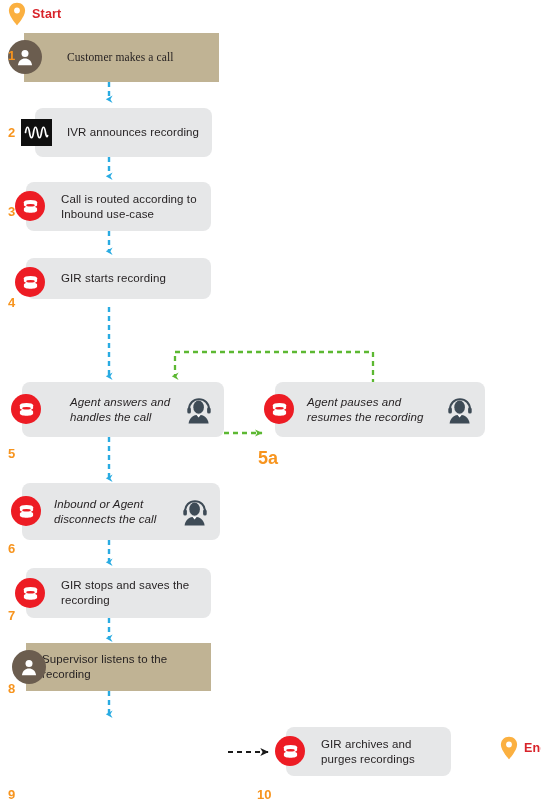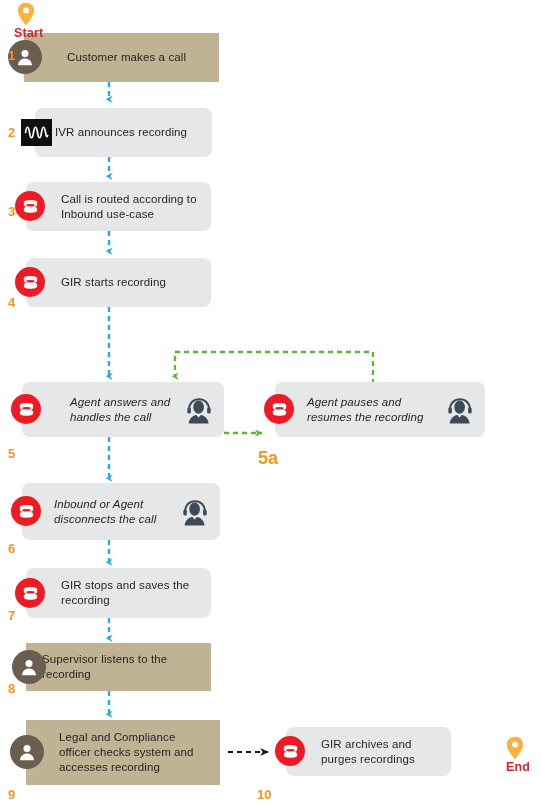--- a/index.html
+++ b/index.html
@@ -57,21 +57,21 @@
   .person-ico svg{display:block;}
 
   .ivr-ico{width:31px;height:27px;background:#0f0f0f;
            display:flex;align-items:center;justify-content:center;}
   .ivr-ico svg{display:block;}
 
   .agent-ico{width:34px;height:32px;display:flex;align-items:center;justify-content:center;}
   .agent-ico svg{display:block;}
 
   
-  .marker{position:absolute;display:flex;align-items:center;z-index:6;flex-direction:column;}
+  .marker{position:absolute;display:flex;align-items:center;z-index:6;}
   .marker .pin{width:18px;height:24px;display:block;}
   .marker .mlabel{
     color:#d8232a;font-weight:bold;font-size:12.5px;margin-left:6px;letter-spacing:0.2px;
   }
 
   
   .tag5a{position:absolute;color:#f7941e;font-size:18px;font-weight:bold;z-index:6;}
 </style>
 </head>
 <body>
@@ -113,59 +113,59 @@
   </svg>
 
   <div class="marker" style="left:8px;top:2px;">
     <svg class="pin" viewBox="0 0 18 24">
       <path d="M9 0.7 C4.3 0.7 0.9 4.2 0.9 8.7 C0.9 14.4 9 23.3 9 23.3 C9 23.3 17.1 14.4 17.1 8.7 C17.1 4.2 13.7 0.7 9 0.7 Z" fill="#fbb040"></path>
       <circle cx="9" cy="8.5" r="2.9" fill="#ffffff"></circle>
     </svg>
     <span class="mlabel">Start</span>
   </div>
 
-  <div class="node tan" style="left:24px;top:33px;width:195px;height:49px;">
+  <div class="node tan" style="left:24px;top:33px;width:195px;height:49px;font-family:Liberation Serif, serif;">
     <div class="box"></div>
     <div class="ico person-ico" style="left:-16px;top:7px;">
       <svg width="20" height="20" viewBox="0 0 20 20">
         <circle cx="10" cy="6.4" r="3.5" fill="#ffffff"></circle>
         <path d="M2.9 18.2 C3.6 13.5 6.4 11.4 10 11.4 C13.6 11.4 16.4 13.5 17.1 18.2 Z" fill="#ffffff"></path>
       </svg>
     </div>
     <div class="label" style="margin-left:43px;">Customer makes a call</div>
   </div>
   <div class="stepnum" style="left:8px;top:49px;">1</div>
 
   <div class="node gray" style="left:35px;top:108px;width:177px;height:49px;">
     <div class="box"></div>
     <div class="ico ivr-ico" style="left:-14px;top:11px;">
       <svg width="25" height="17" viewBox="0 0 25 17">
         <path d="M1.5,8.5 C2.6,1.5 4.4,1.5 5.5,8.5 C6.6,15.5 8.4,15.5 9.5,8.5 C10.6,1.5 12.4,1.5 13.5,8.5 C14.6,15.5 16.4,15.5 17.5,8.5 C18.6,1.5 20.4,1.5 21.5,8.5 C22.1,12.5 23,13.8 23.6,11.5" fill="none" stroke="#ffffff" stroke-width="1.7" stroke-linecap="round"></path>
       </svg>
     </div>
-    <div class="label" style="margin-left:20px;width:135px;">IVR announces recording</div>
+    <div class="label" style="margin-left:32px;width:135px;">IVR announces recording</div>
   </div>
   <div class="stepnum" style="left:8px;top:126px;">2</div>
 
   <div class="node gray" style="left:26px;top:182px;width:185px;height:49px;align-items:center;">
     <div class="box"></div>
     <div class="ico gir-ico" style="left:-11px;top:9px;">
       <svg width="19" height="19" viewBox="0 0 19 19">
         <ellipse cx="9.5" cy="5.2" rx="6.6" ry="2.3" fill="#ffffff"></ellipse>
         <path d="M2.9,5.2 L2.9,8.0 C2.9,9.3 5.9,10.3 9.5,10.3 C13.1,10.3 16.1,9.3 16.1,8.0 L16.1,5.2 Z" fill="#ffffff"></path>
         <ellipse cx="9.5" cy="11.6" rx="6.6" ry="2.3" fill="#ffffff"></ellipse>
         <path d="M2.9,11.6 L2.9,13.5 C2.9,14.8 5.9,15.8 9.5,15.8 C13.1,15.8 16.1,14.8 16.1,13.5 L16.1,11.6 Z" fill="#ffffff"></path>
         <ellipse cx="9.5" cy="8.3" rx="4.3" ry="1.3" fill="#ed1c24"></ellipse>
       </svg>
     </div>
     <div class="label" style="margin-left:35px;width:150px;">Call is routed according to Inbound use-case</div>
   </div>
   <div class="stepnum" style="left:8px;top:205px;">3</div>
 
-  <div class="node gray" style="left:26px;top:258px;width:185px;height:49px;">
+  <div class="node gray" style="left:26px;top:258px;width:185px;height:41px;">
     <div class="box"></div>
     <div class="ico gir-ico" style="left:-11px;top:9px;">
       <svg width="19" height="19" viewBox="0 0 19 19">
         <ellipse cx="9.5" cy="5.2" rx="6.6" ry="2.3" fill="#ffffff"></ellipse>
         <path d="M2.9,5.2 L2.9,8.0 C2.9,9.3 5.9,10.3 9.5,10.3 C13.1,10.3 16.1,9.3 16.1,8.0 L16.1,5.2 Z" fill="#ffffff"></path>
         <ellipse cx="9.5" cy="11.6" rx="6.6" ry="2.3" fill="#ffffff"></ellipse>
         <path d="M2.9,11.6 L2.9,13.5 C2.9,14.8 5.9,15.8 9.5,15.8 C13.1,15.8 16.1,14.8 16.1,13.5 L16.1,11.6 Z" fill="#ffffff"></path>
         <ellipse cx="9.5" cy="8.3" rx="4.3" ry="1.3" fill="#ed1c24"></ellipse>
       </svg>
     </div>
@@ -268,30 +268,20 @@
     <div class="ico person-ico" style="left:-14px;top:7px;">
       <svg width="20" height="20" viewBox="0 0 20 20">
         <circle cx="10" cy="6.4" r="3.5" fill="#ffffff"></circle>
         <path d="M2.9 18.2 C3.6 13.5 6.4 11.4 10 11.4 C13.6 11.4 16.4 13.5 17.1 18.2 Z" fill="#ffffff"></path>
       </svg>
     </div>
     <div class="label" style="margin-left:16px;width:145px;">Supervisor listens to the recording</div>
   </div>
   <div class="stepnum" style="left:8px;top:682px;">8</div>
 
-  <div class="node tan" style="left:26px;top:720px;width:194px;height:65px;">
-    <div class="box"></div>
-    <div class="ico person-ico" style="left:-16px;top:15px;">
-      <svg width="20" height="20" viewBox="0 0 20 20">
-        <circle cx="10" cy="6.4" r="3.5" fill="#ffffff"></circle>
-        <path d="M2.9 18.2 C3.6 13.5 6.4 11.4 10 11.4 C13.6 11.4 16.4 13.5 17.1 18.2 Z" fill="#ffffff"></path>
-      </svg>
-    </div>
-    <div class="label" style="margin-left:33px;width:150px;">Legal and Compliance officer checks system and accesses recording</div>
-  </div>
   <div class="stepnum" style="left:8px;top:788px;">9</div>
 
   <div class="node gray" style="left:286px;top:727px;width:165px;height:49px;">
     <div class="box"></div>
     <div class="ico gir-ico" style="left:-11px;top:9px;">
       <svg width="19" height="19" viewBox="0 0 19 19">
         <ellipse cx="9.5" cy="5.2" rx="6.6" ry="2.3" fill="#ffffff"></ellipse>
         <path d="M2.9,5.2 L2.9,8.0 C2.9,9.3 5.9,10.3 9.5,10.3 C13.1,10.3 16.1,9.3 16.1,8.0 L16.1,5.2 Z" fill="#ffffff"></path>
         <ellipse cx="9.5" cy="11.6" rx="6.6" ry="2.3" fill="#ffffff"></ellipse>
         <path d="M2.9,11.6 L2.9,13.5 C2.9,14.8 5.9,15.8 9.5,15.8 C13.1,15.8 16.1,14.8 16.1,13.5 L16.1,11.6 Z" fill="#ffffff"></path>

